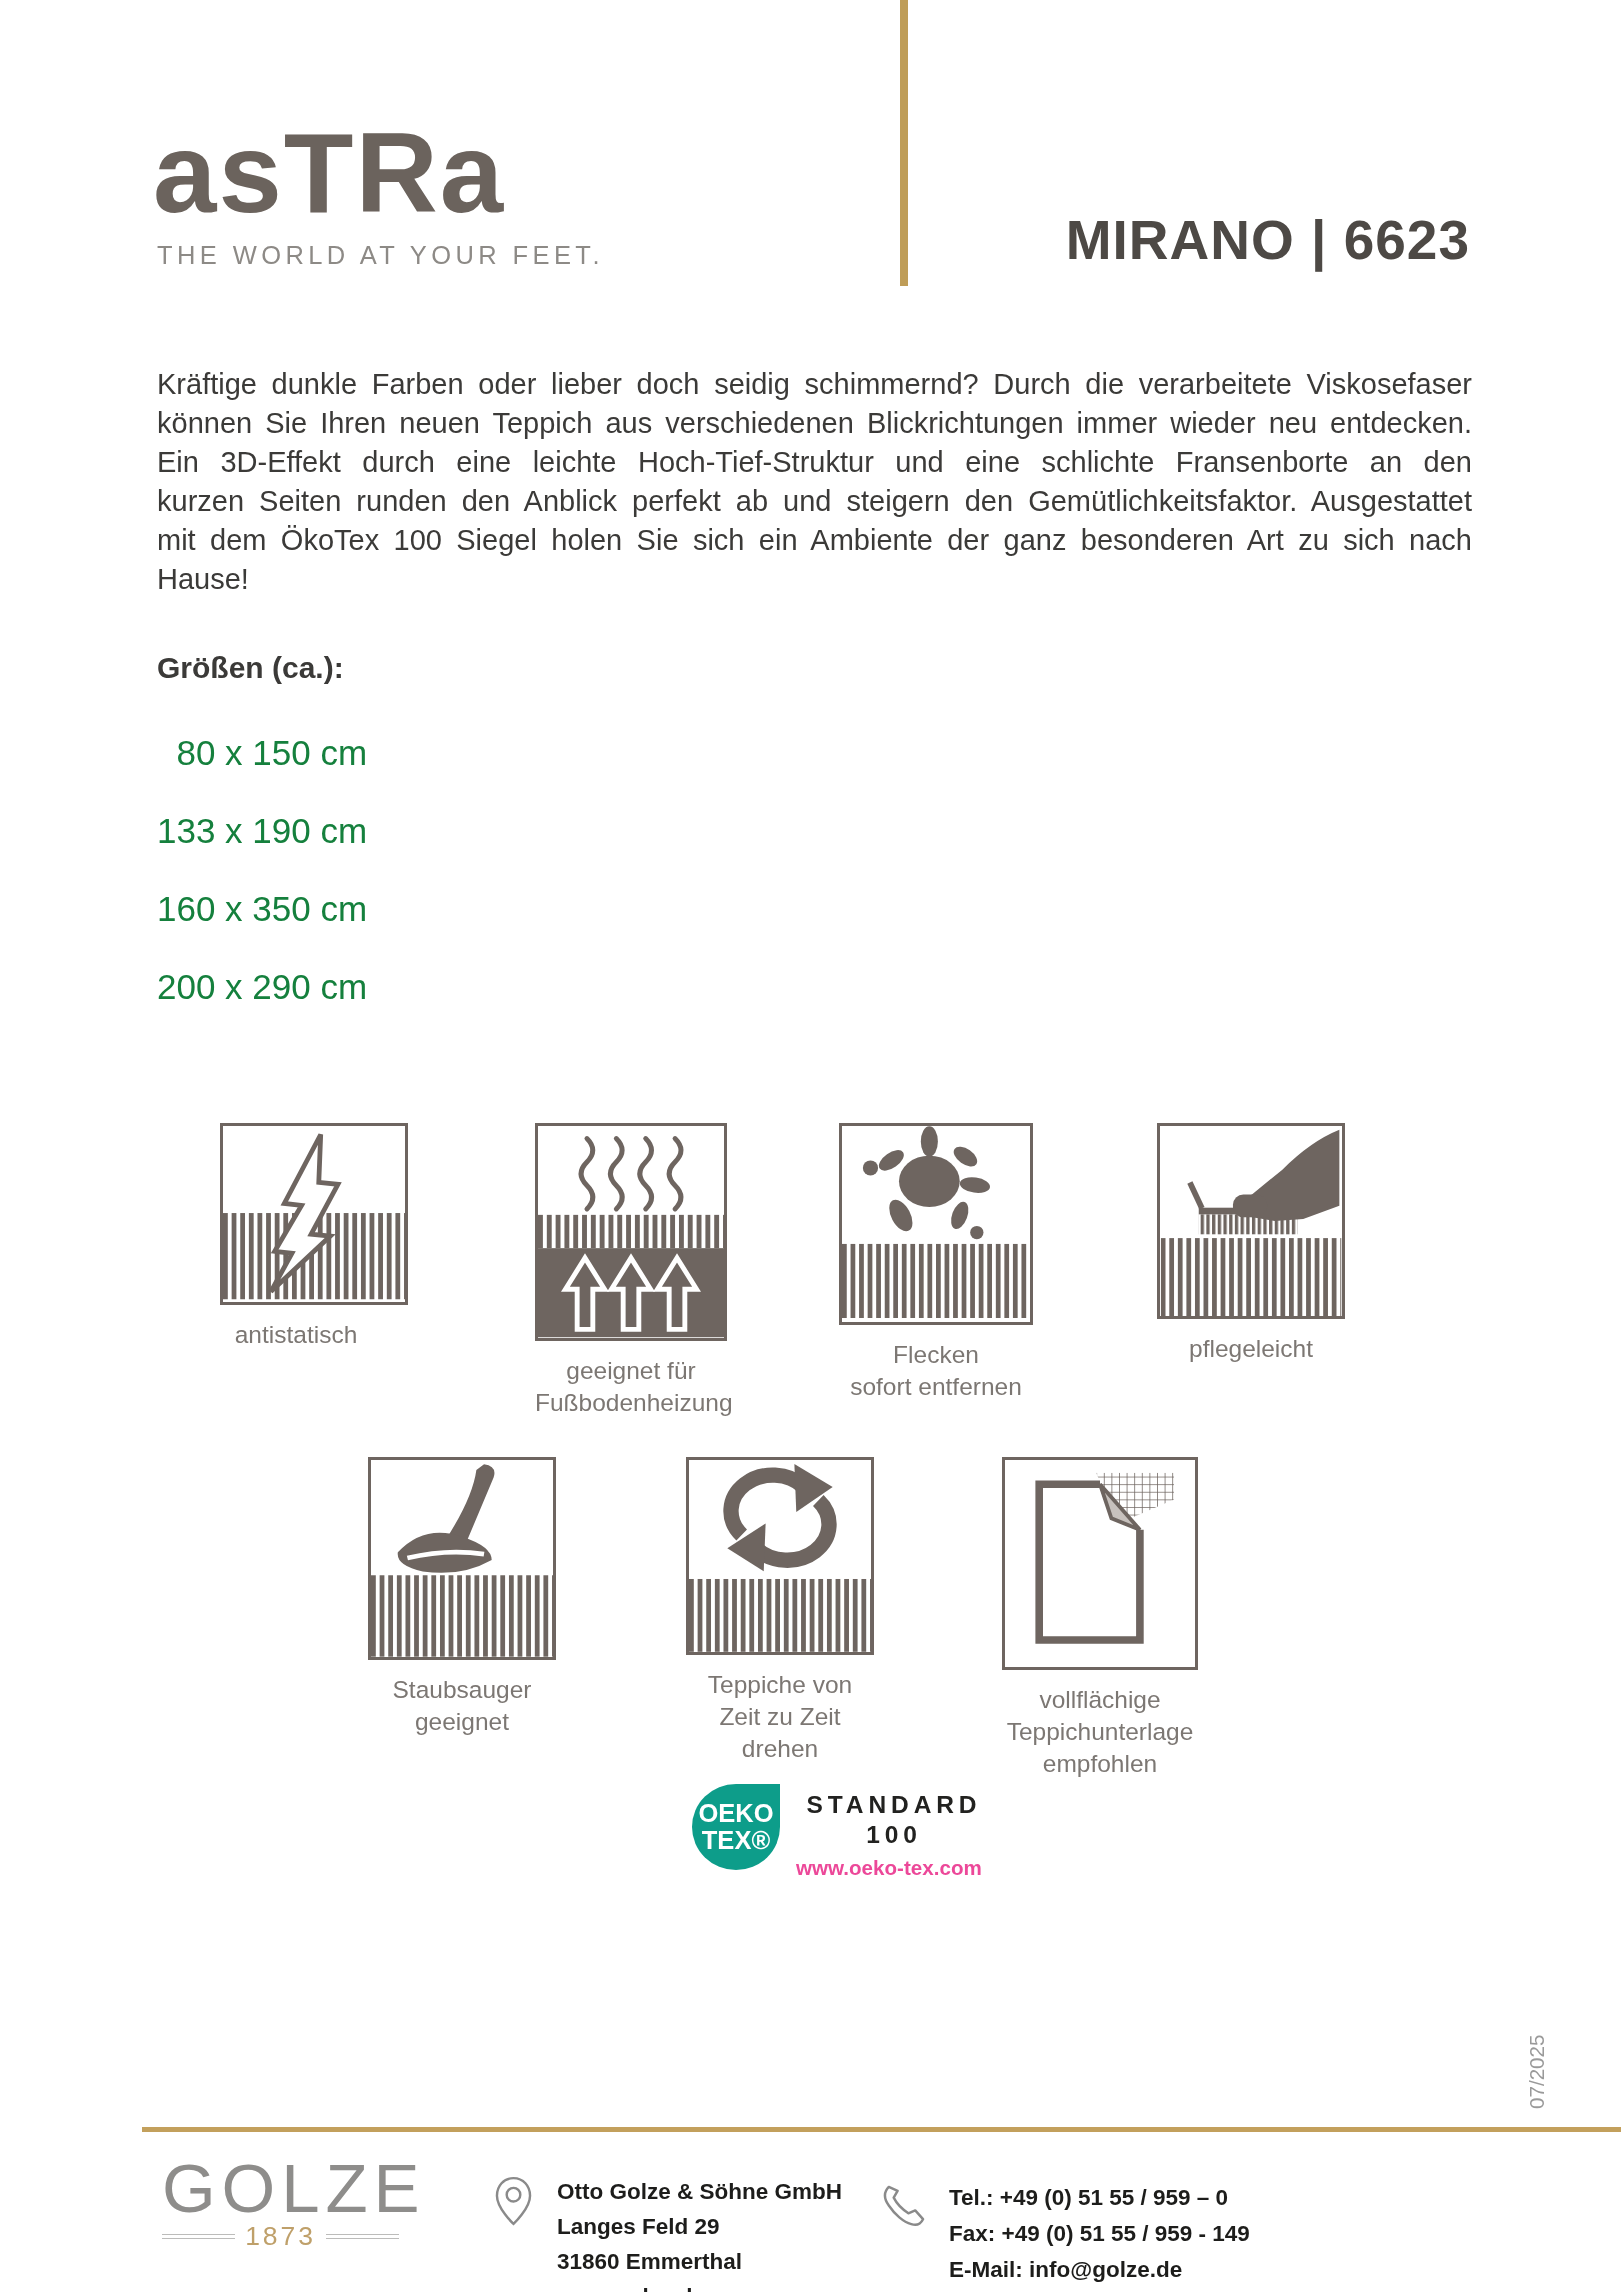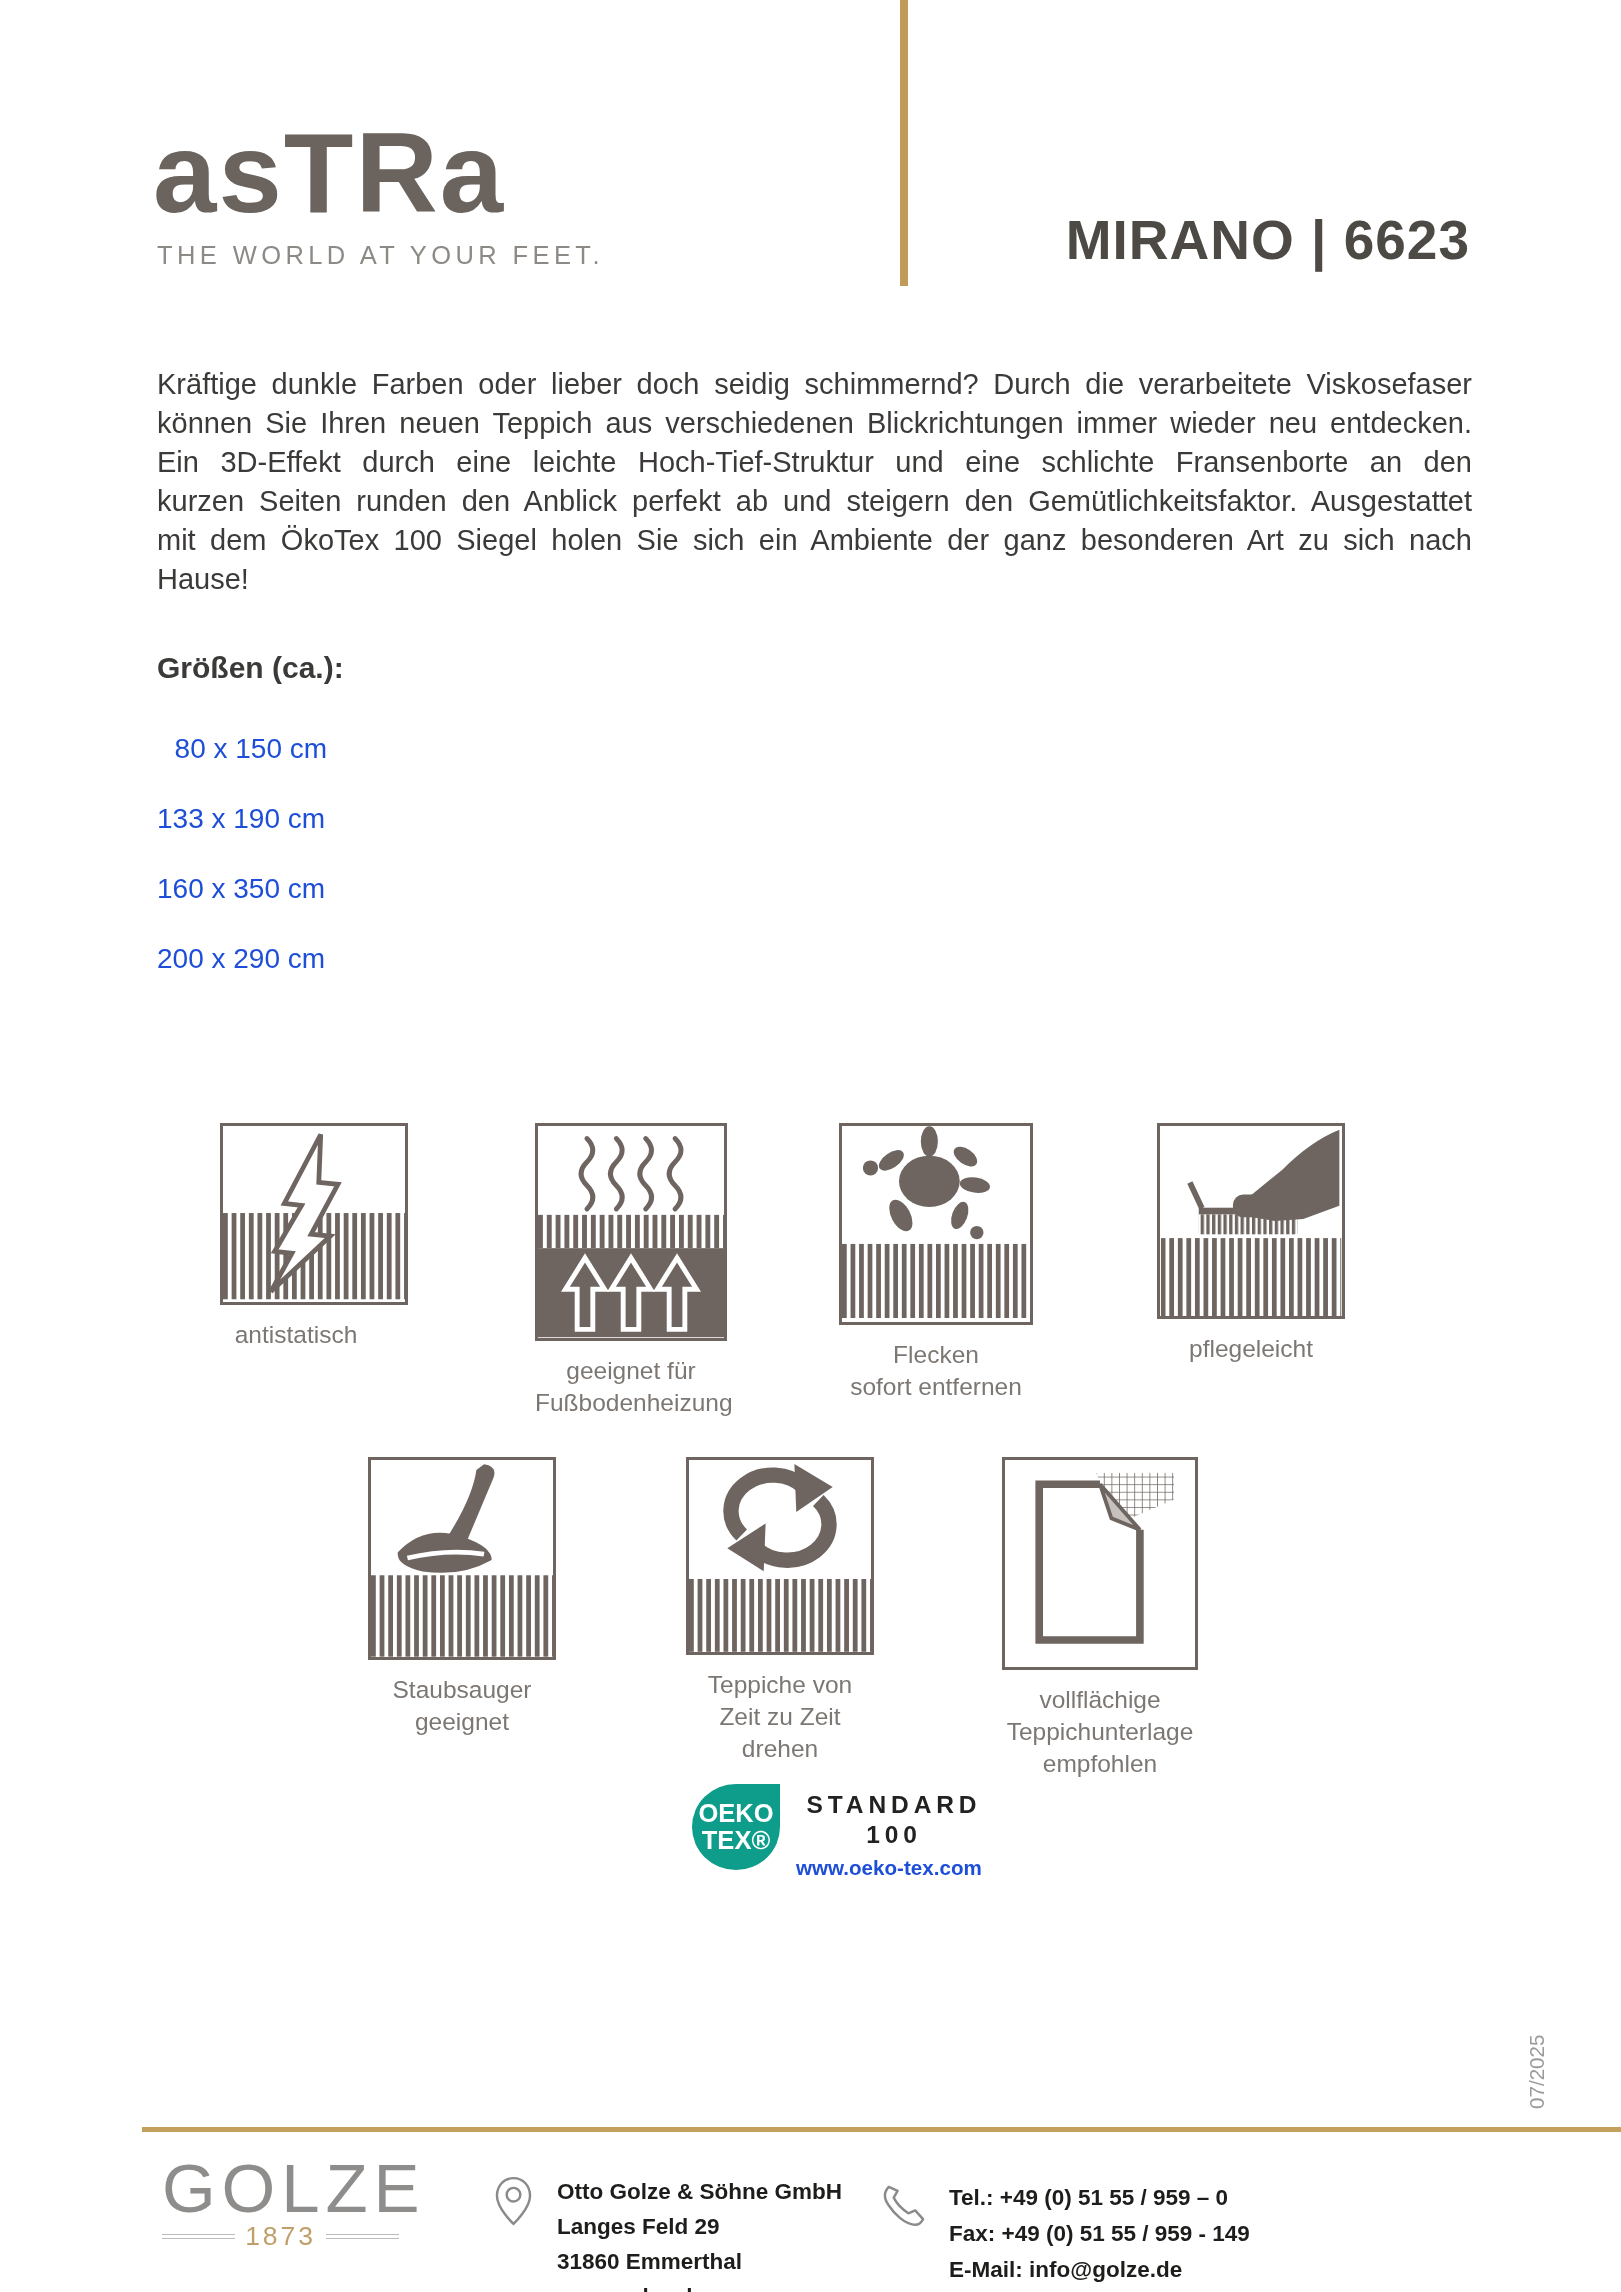--- a/index.html
+++ b/index.html
@@ -33,21 +33,21 @@
     position:absolute;left:157px;top:365px;width:1315px;margin:0;
     font-size:29px;line-height:39px;word-spacing:4.9px;
     text-align:justify;color:#3b3a38;
   }
   .sizes-heading{
     position:absolute;left:157px;top:651px;margin:0;
     font-size:30px;font-weight:bold;color:#3b3a38;
   }
   .sizes{
     position:absolute;left:157px;top:733px;margin:0;padding:0;list-style:none;
-    font-size:28px;color:#1d4ed8;
+    font-size:35px;color:#15803d;text-align:right;
   }
   .sizes li{margin-bottom:38px;}
   .sizes li.indent{padding-left:17.6px;}
   
   .feature{position:absolute;text-align:center;color:#6e6560;}
   .pictogram{
     border:3.9px solid #6e6560;background:#fff;
     display:block;box-sizing:border-box;
   }
   .feature-label{
@@ -70,21 +70,21 @@
     font-size:25.5px;font-weight:bold;line-height:27.4px;text-align:center;
     white-space:pre-line;
   }
   .oeko-standard{
     position:absolute;left:796px;top:1790px;width:196px;text-align:center;
     font-size:24.5px;font-weight:bold;letter-spacing:4.9px;line-height:30px;
     color:#222220;white-space:pre-line;
   }
   .oeko-url{
     position:absolute;left:796px;top:1856px;
-    font-size:20.6px;font-weight:bold;color:#1d4ed8;
+    font-size:20.6px;font-weight:bold;color:#ec4899;
   }
   
   .edition{
     position:absolute;left:1525px;top:2001px;height:108px;
     writing-mode:vertical-rl;transform:rotate(180deg);
     font-size:20.6px;color:#9a9a9a;
   }
   
   .footer-rule{
     position:absolute;left:142px;top:2127px;width:1479px;height:4.9px;

